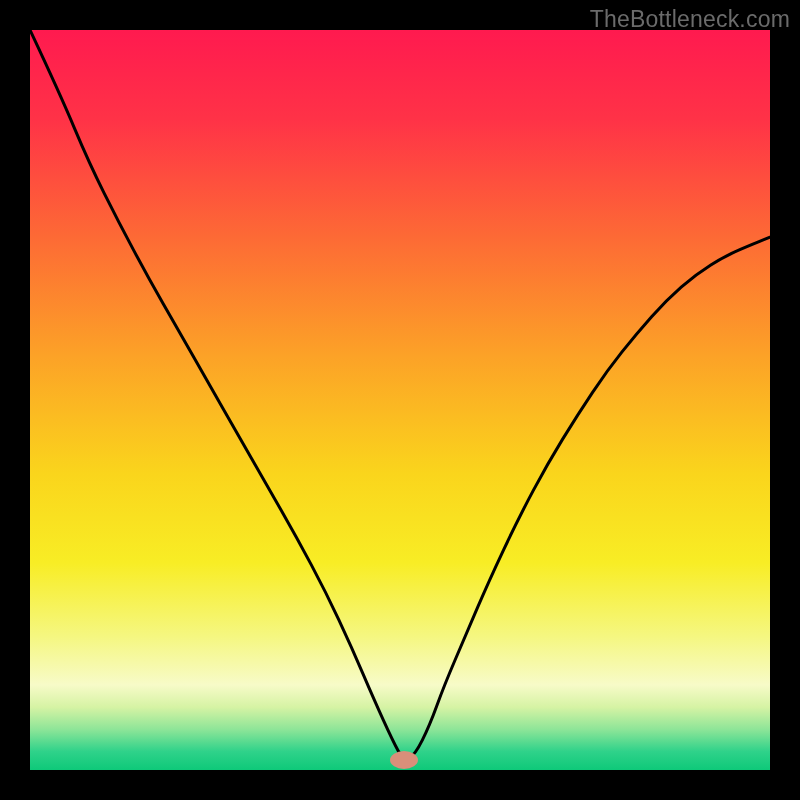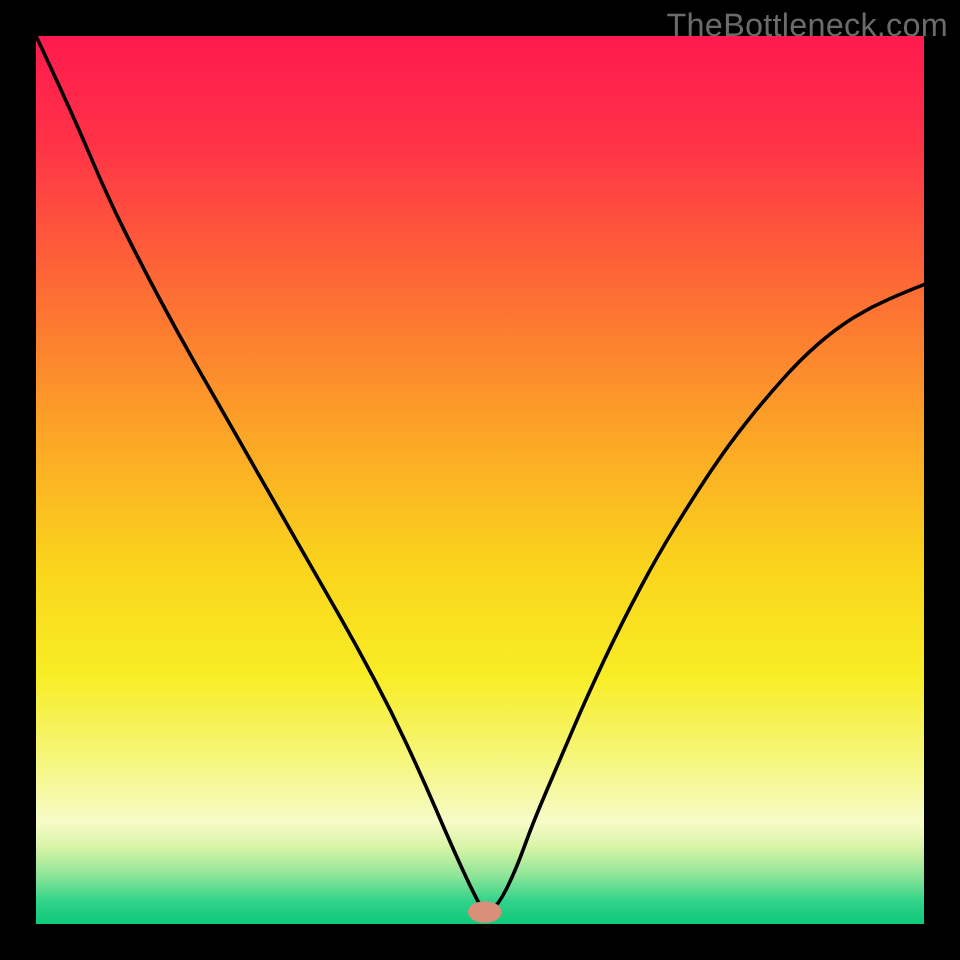--- a/index.html
+++ b/index.html
@@ -44,21 +44,21 @@
   .marker {
     position: absolute;
     border-radius: 50%;
     pointer-events: none;
   }
   .watermark {
     position: absolute;
     top: 6px;
     right: 10px;
     font-family: Arial, Helvetica, sans-serif;
-    font-size: 27px;
+    font-size: 23px;
     color: #6b6b6b;
     letter-spacing: 0.2px;
   }
 </style>
 </head>
 <body>
 
 <div class="frame">
   <div class="plot">
     <svg class="gradient" viewBox="0 0 740 740" preserveAspectRatio="none">

